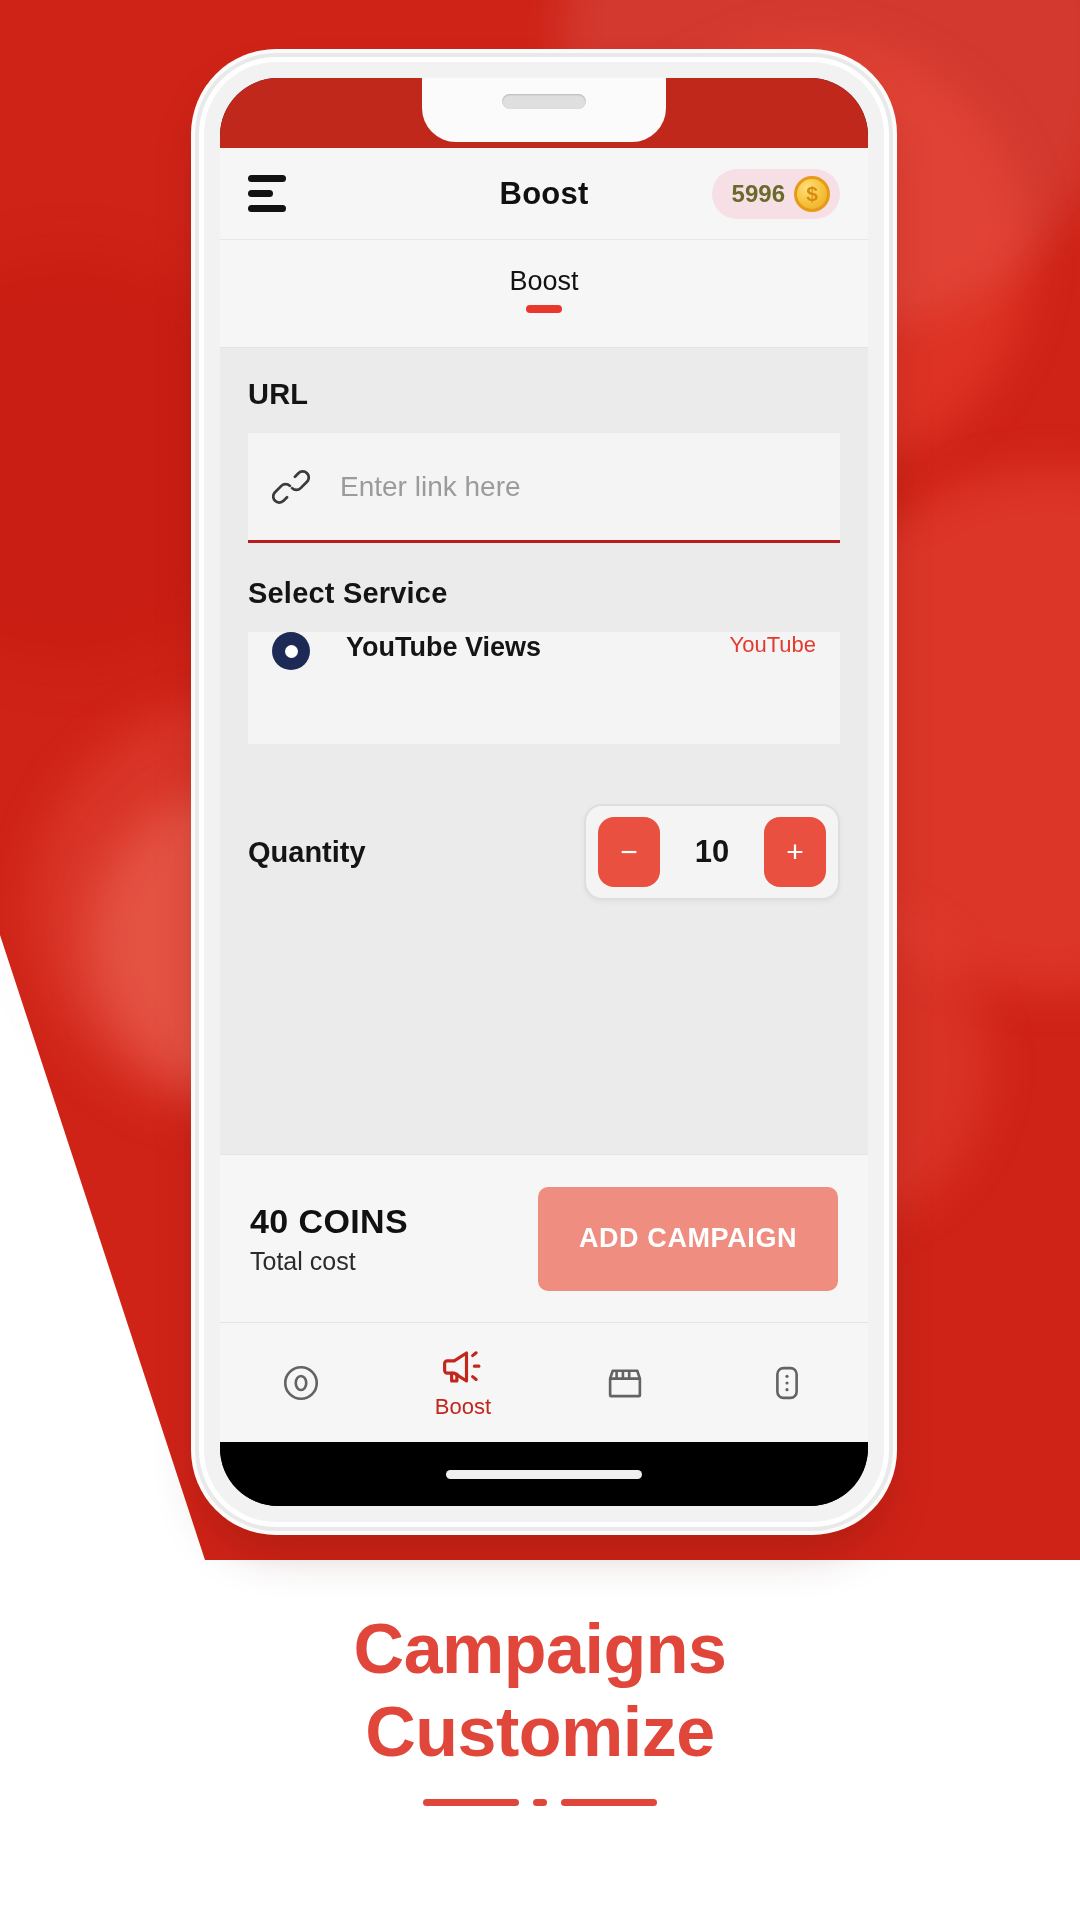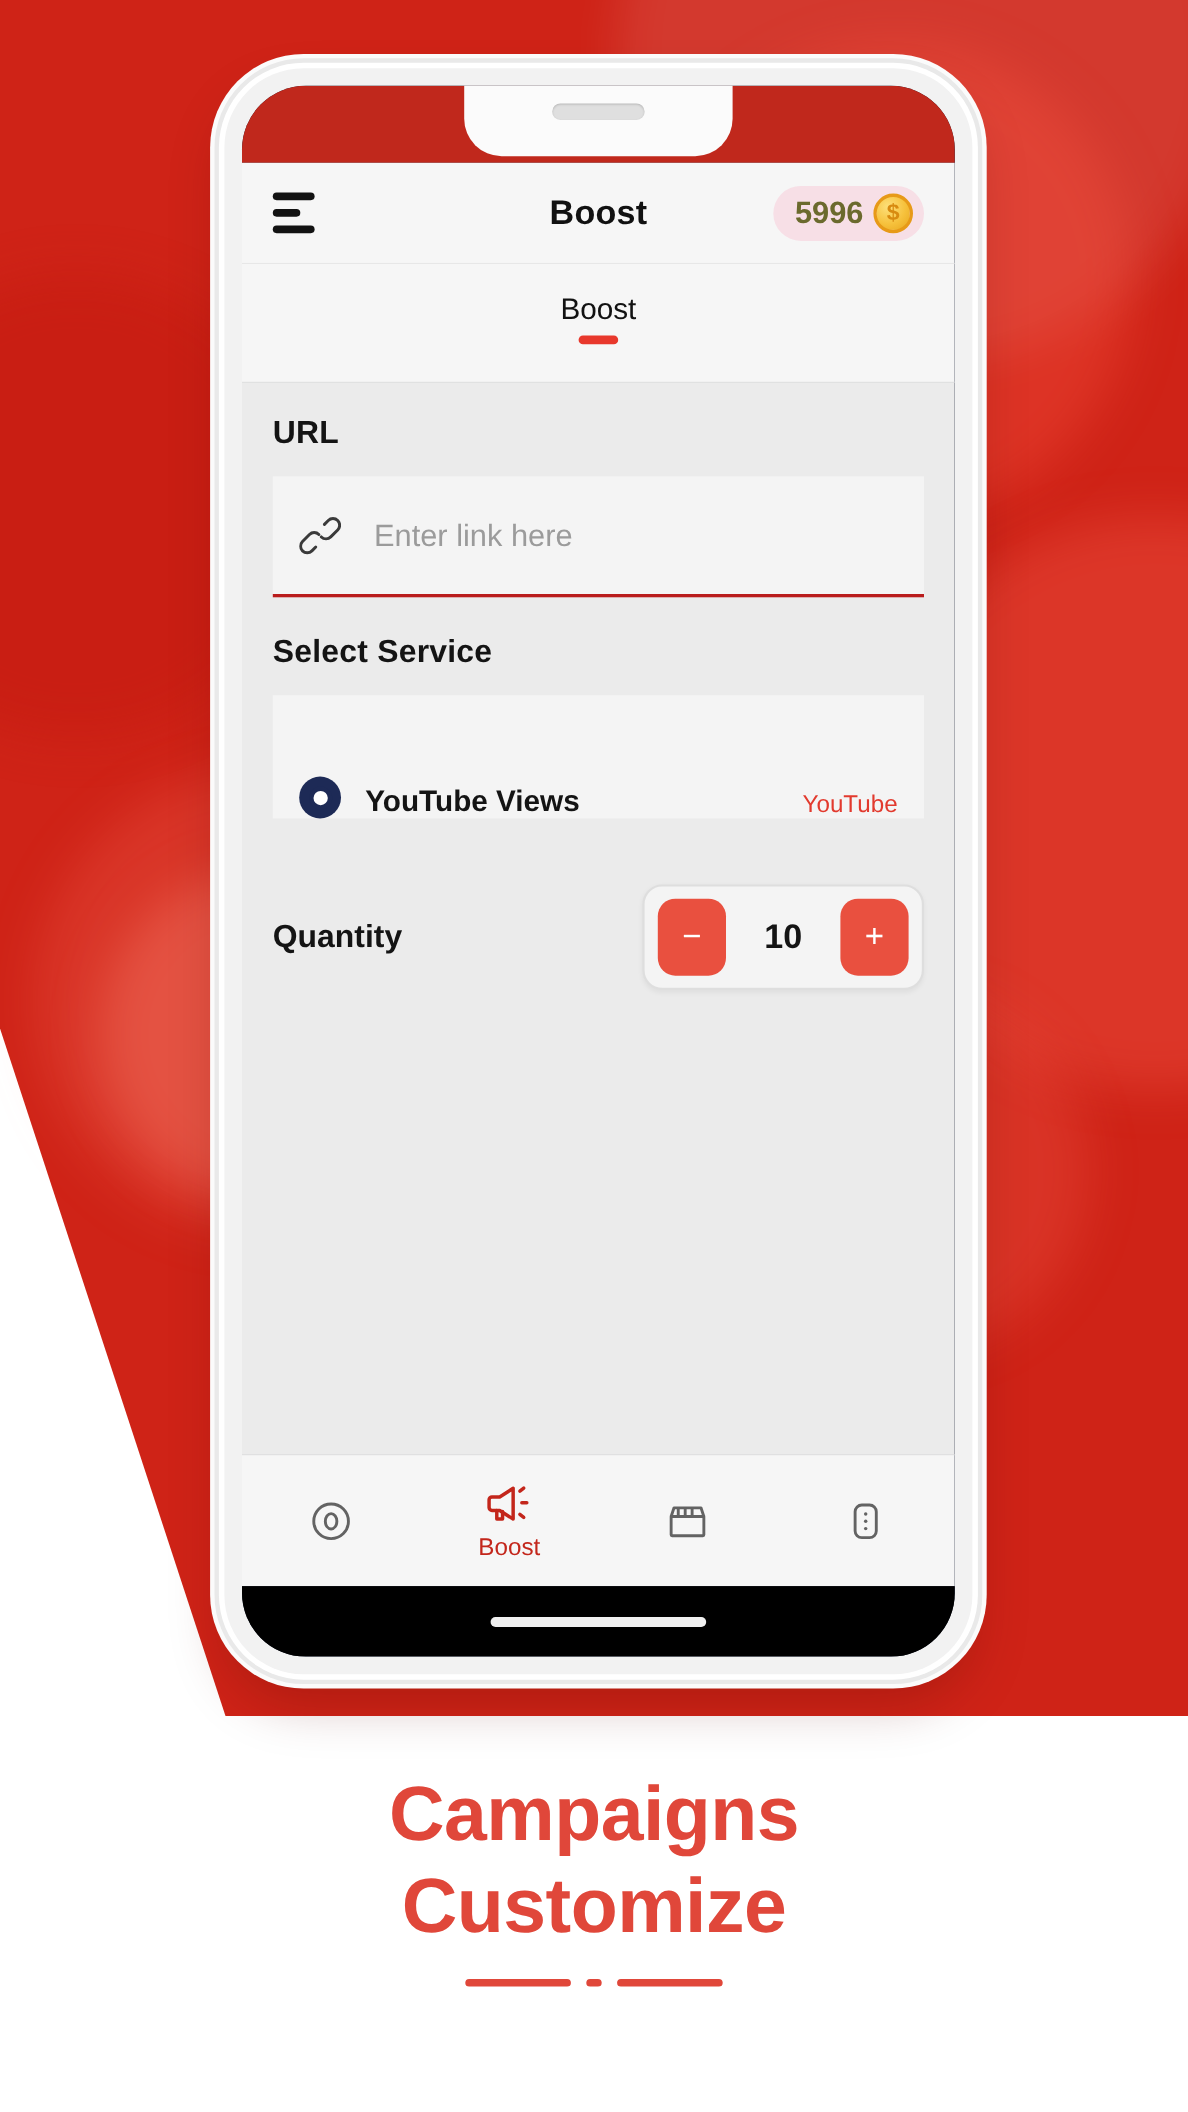--- a/index.html
+++ b/index.html
@@ -156,21 +156,21 @@
     display: flex;
     align-items: center;
     gap: 9px;
     background: #f7dfe6;
     border-radius: 30px;
     padding: 7px 10px 7px 20px;
     position: relative;
     z-index: 2;
   }
   .coin-value {
-    font-size: 28px;
+    font-size: 24px;
     font-weight: 700;
     color: #6b6a2d;
     line-height: 1;
   }
   .coin-icon {
     width: 36px; height: 36px;
     border-radius: 50%;
     background: radial-gradient(circle at 34% 30%, #fde07a 0%, #f6c13c 55%, #e8a61d 100%);
     border: 3px solid #e79a18;
     display: flex;
@@ -240,23 +240,23 @@
     margin-bottom: 34px;
     cursor: text;
   }
   .link-icon { width: 38px; height: 38px; flex: 0 0 auto; color: #3a3a3a; }
   .url-placeholder { font-size: 28px; color: #9b9b9b; }
 
   .service-card {
     background: #f4f4f4;
     height: 112px;
     display: flex;
-    align-items: flex-end;
+    align-items: flex-start;
     padding: 0 24px;
-    gap: 22px;
+    gap: 36px;
     margin-bottom: 60px;
     cursor: pointer;
   }
   .service-icon {
     width: 38px; height: 38px; flex: 0 0 auto;
     border-radius: 50%;
     background: #1d2a56;
     display: flex;
     align-items: center;
     justify-content: center;
@@ -472,20 +472,27 @@
           <span class="qty-label">Quantity</span>
           <div class="stepper">
             <button class="step-btn">−</button>
             <span class="qty-value">10</span>
             <button class="step-btn">+</button>
           </div>
         </div>
 
       </div>
 
+      <div class="cost-bar">
+        <div>
+          <div class="cost-amount">40 COINS</div>
+          <div class="cost-caption">Total cost</div>
+        </div>
+        <button class="add-btn">ADD CAMPAIGN</button>
+      </div>
 
       <div class="bottom-nav">
 
         <div class="nav-item">
           <svg width="42" height="42" viewBox="0 0 24 24" fill="none" stroke="currentColor" stroke-width="1.5">
             <circle cx="12" cy="12" r="9"></circle>
             <ellipse cx="12" cy="12" rx="3" ry="4"></ellipse>
           </svg>
         </div>
 

